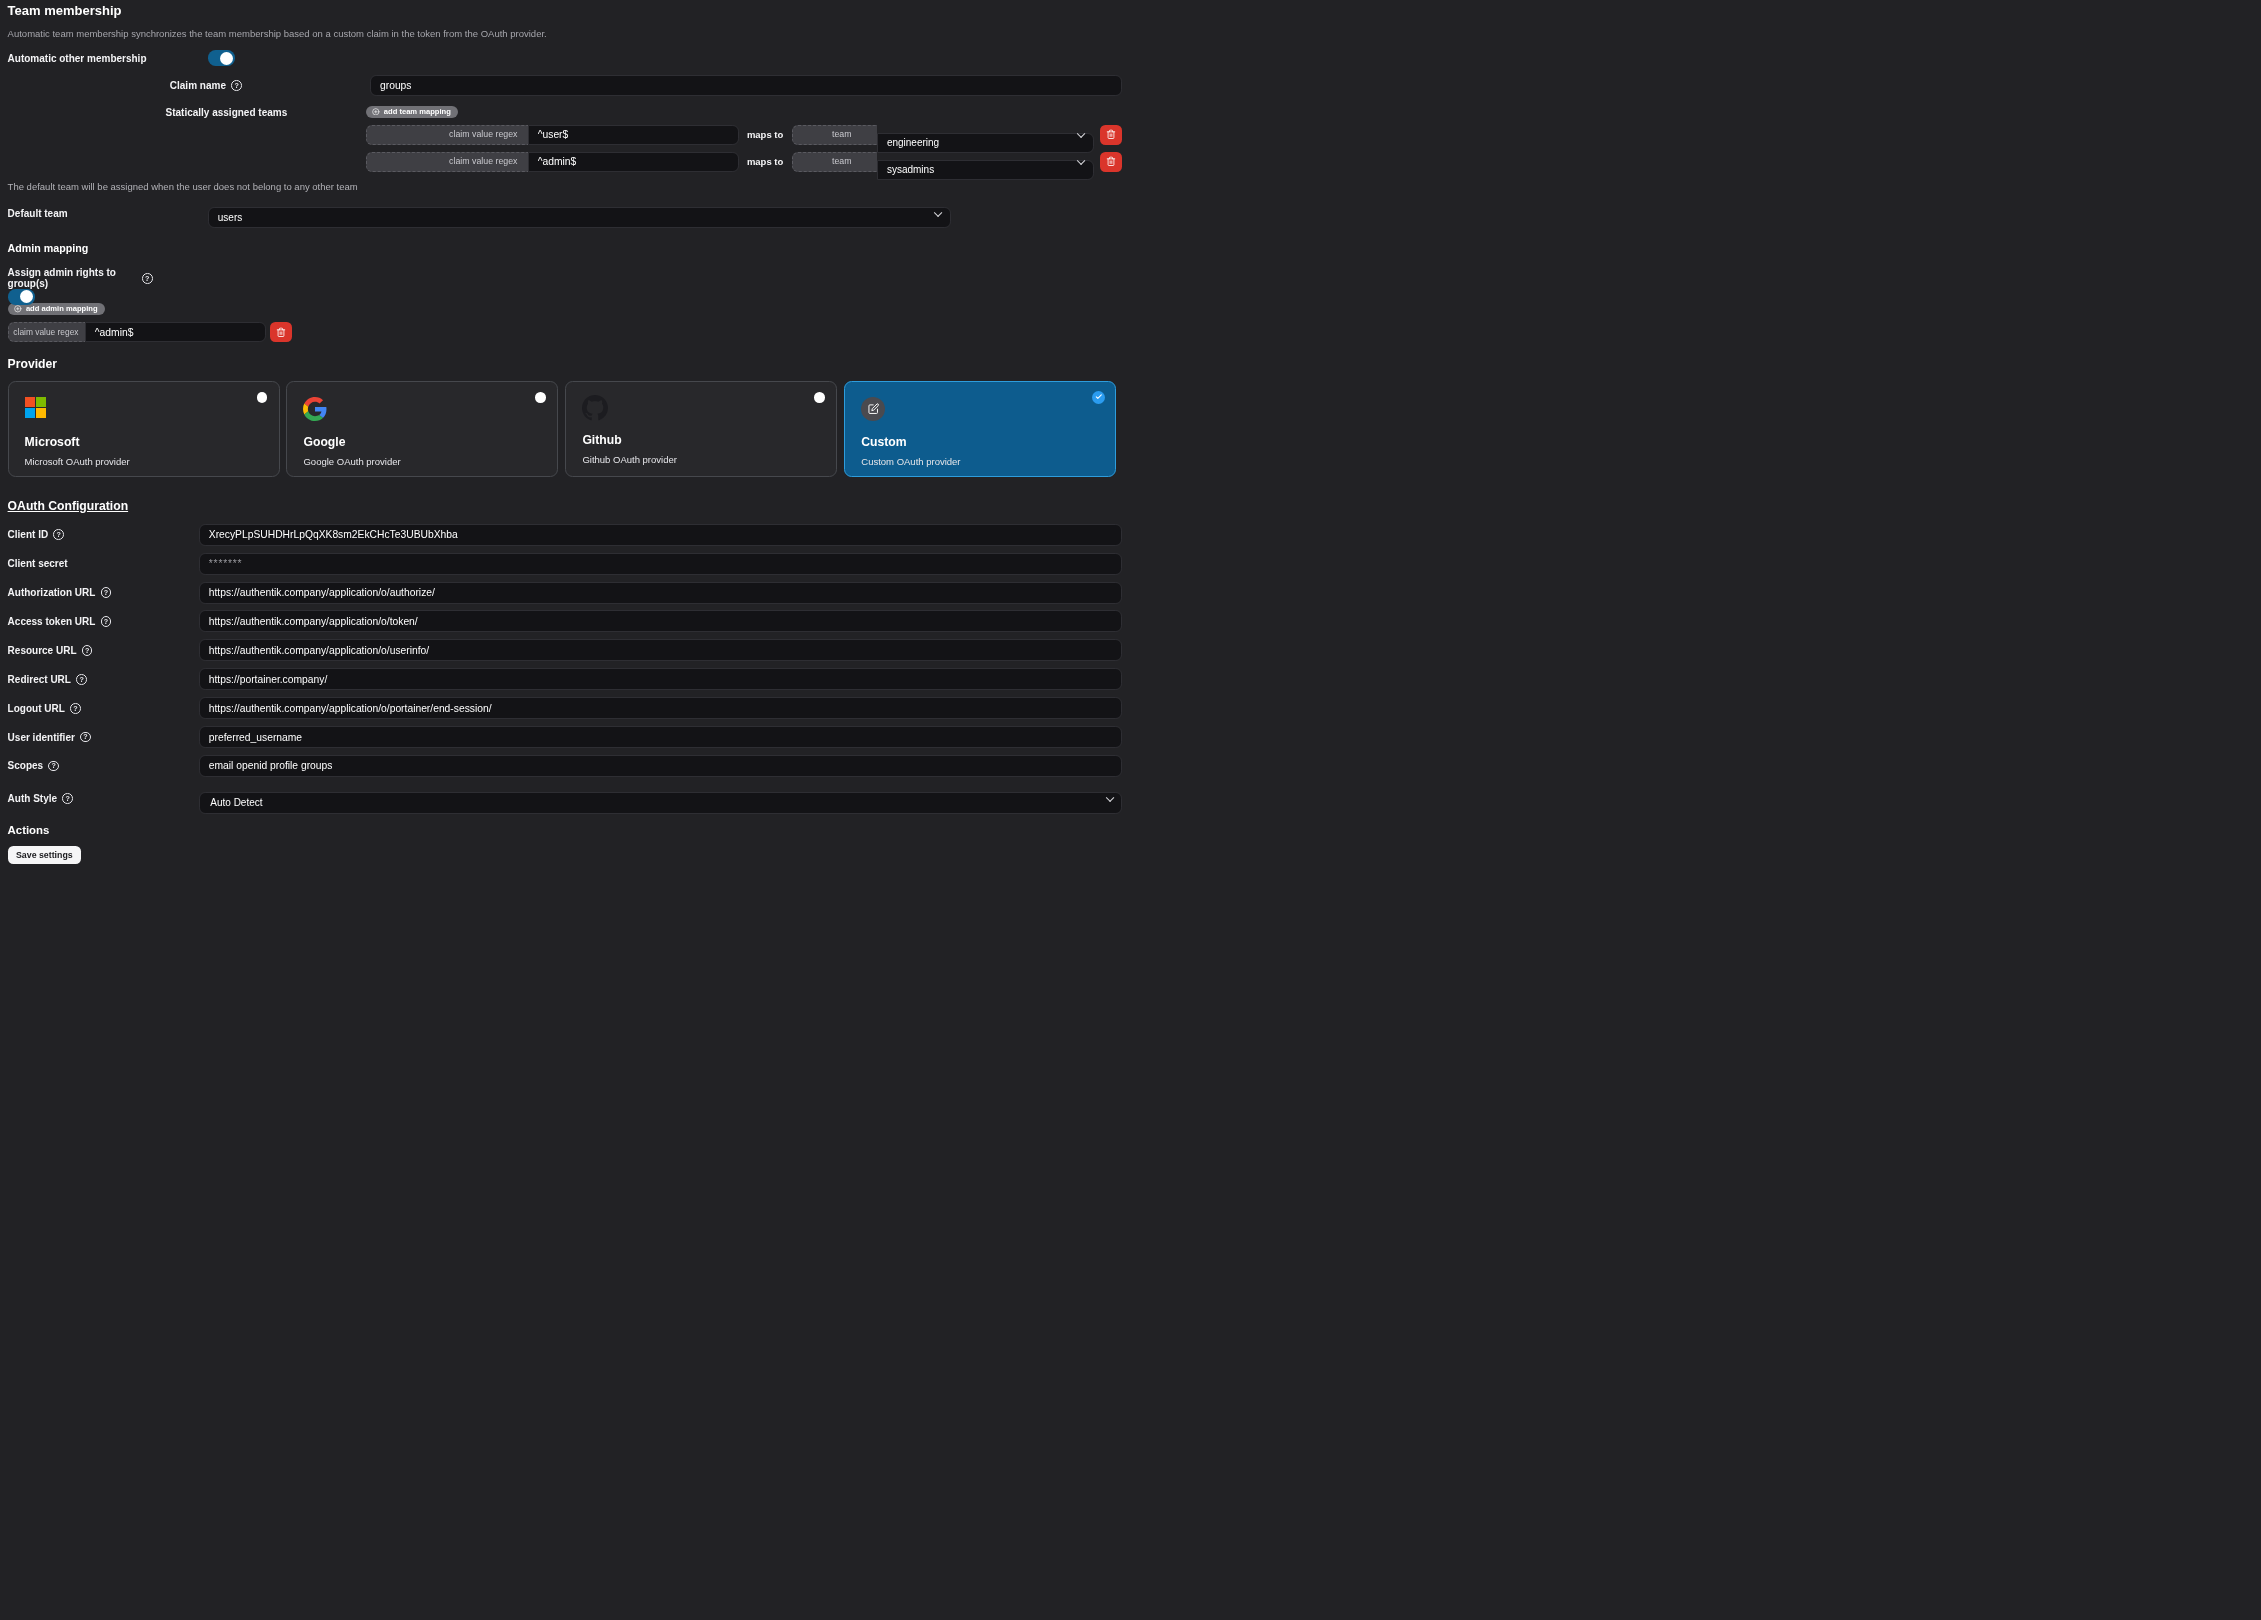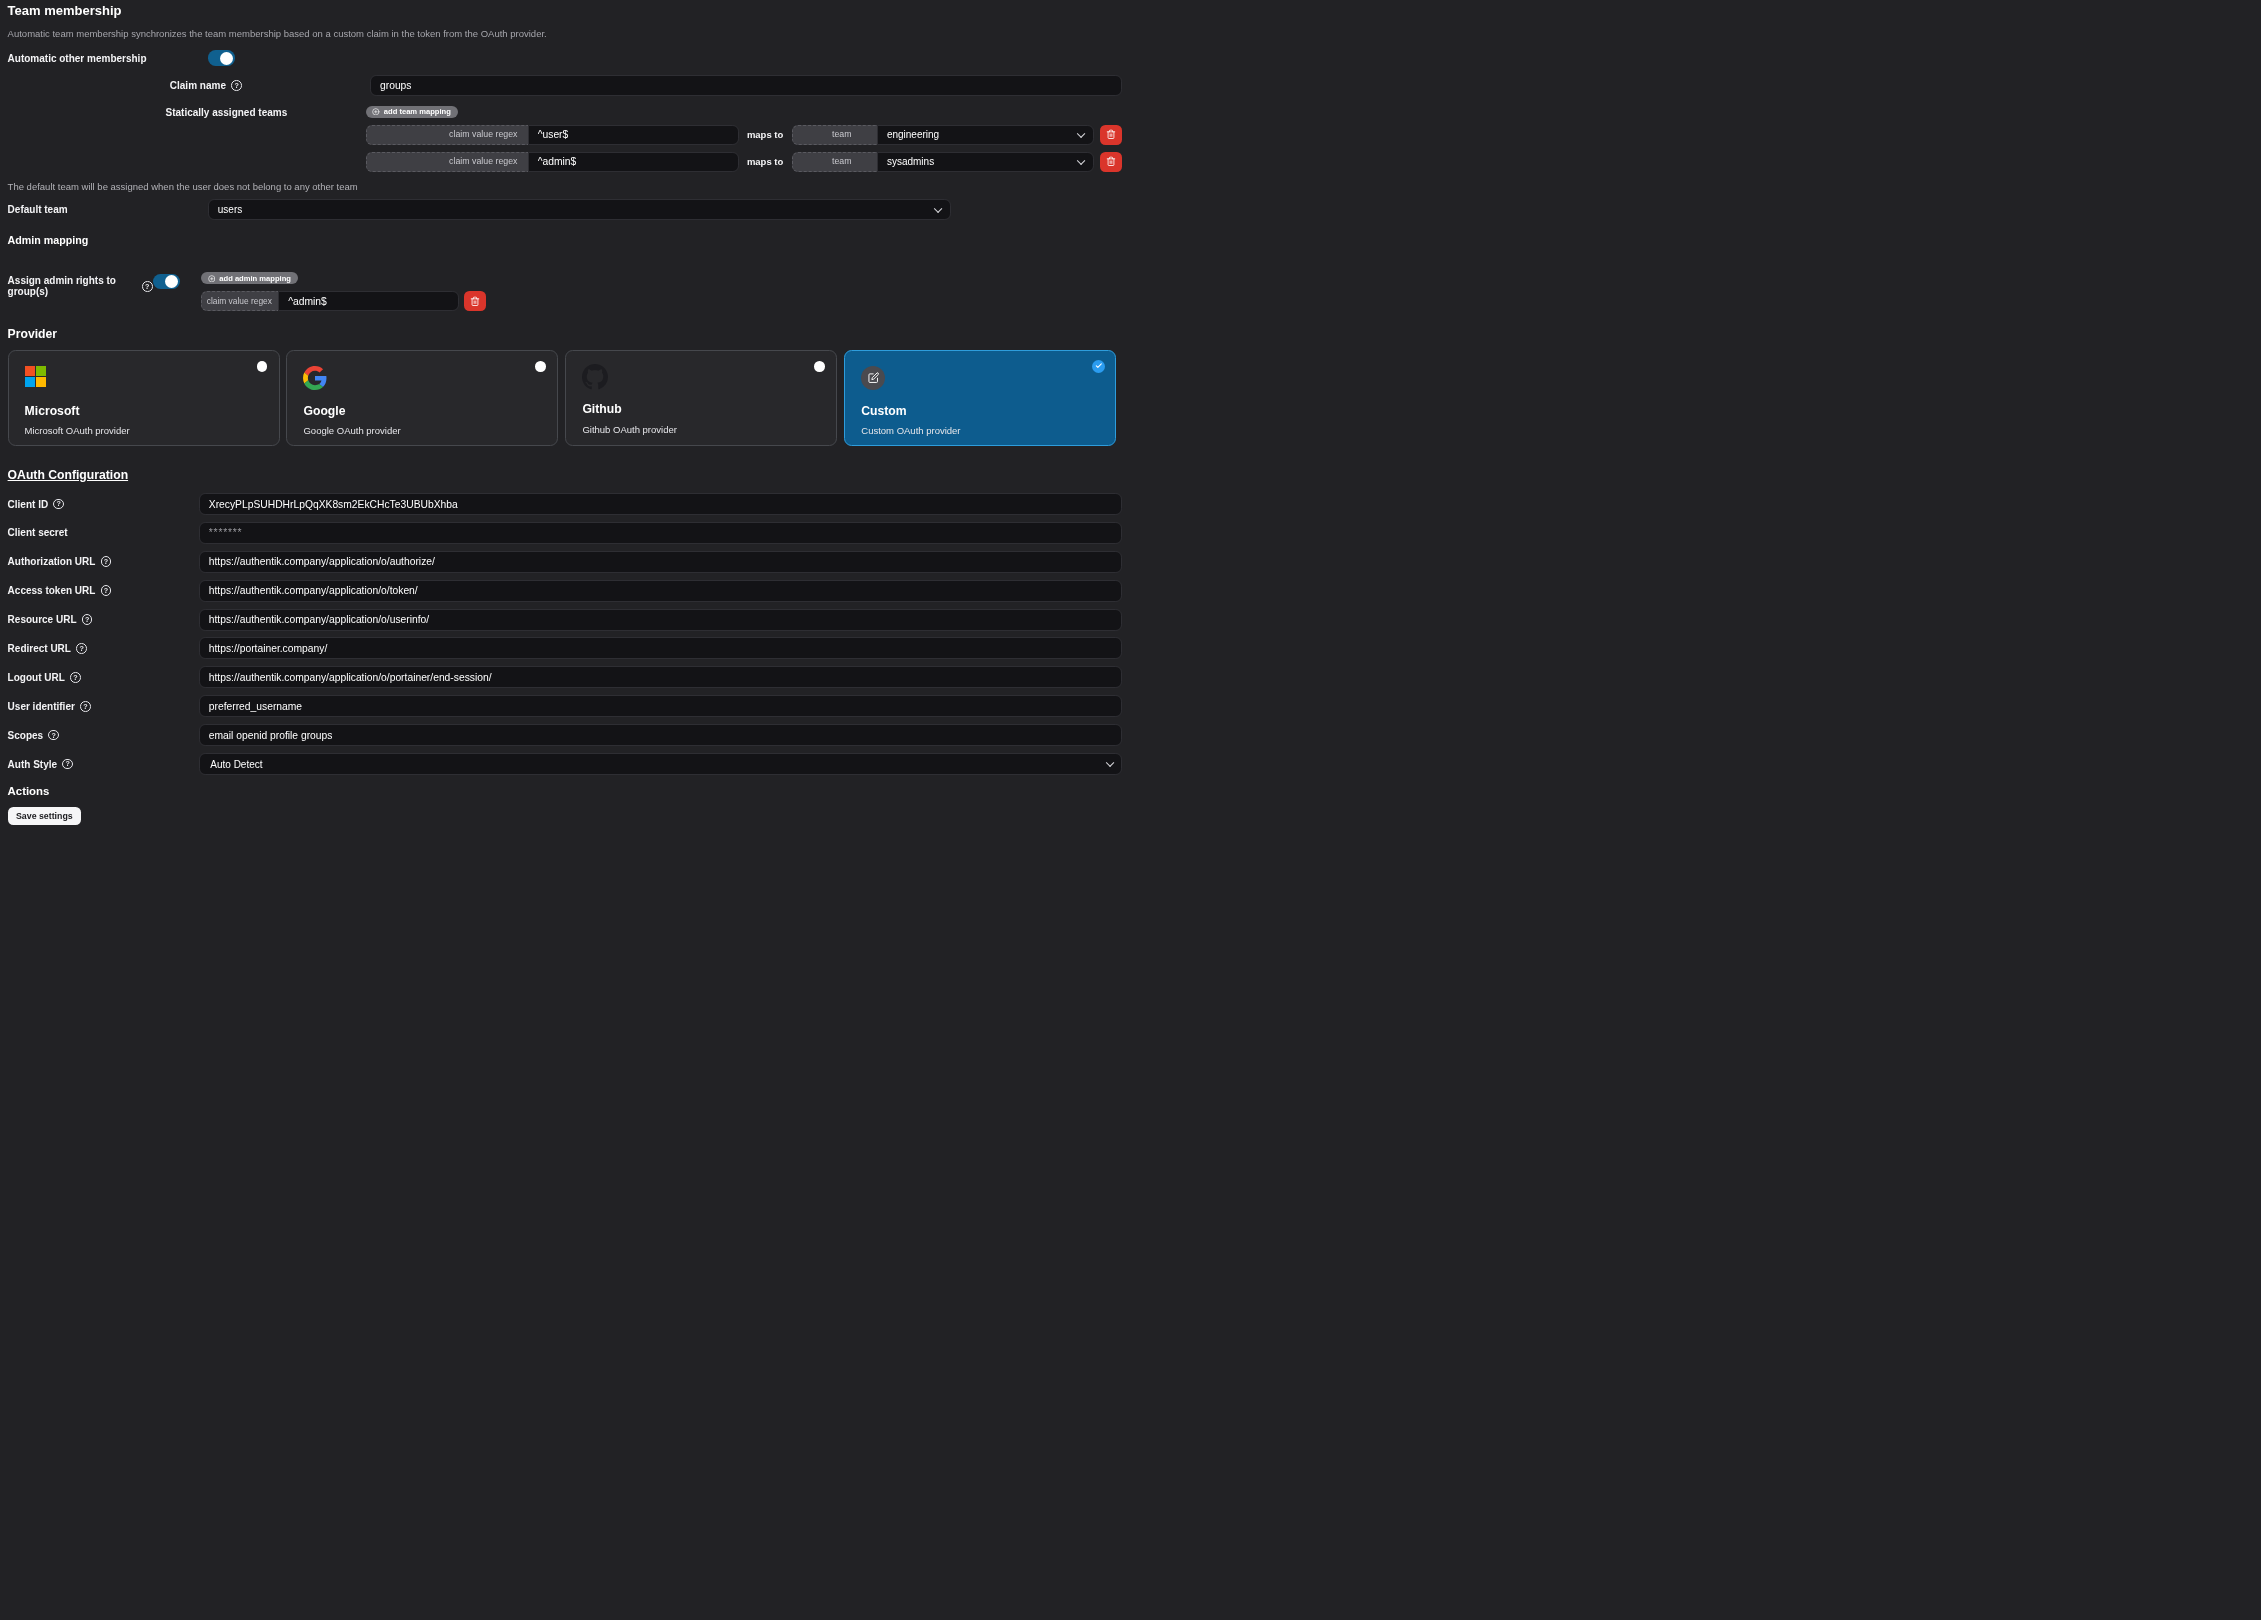--- a/index.html
+++ b/index.html
@@ -75,21 +75,21 @@
   .admin-addon { width:77px; justify-content:flex-end; padding-right:6.1px; font-size:8.4px; }
   .group-input { border-radius:0 6.1px 6.1px 0; height:20px; width:211px; }
   .admin-input { width:181px; }
   .maps-to { margin:0 8.4px; font-size:9.5px; font-weight:700; color:#f4f4f6; }
 
   .select-wrap { position:relative; display:inline-block; }
   select.ctl {
     appearance:none; -webkit-appearance:none; -moz-appearance:none;
     background:#131316; border:0.8px solid #2e2e33; color:#ffffff;
     font-size:10px; height:20px; padding:0 23px 0 9.2px;
-    font-family:inherit; outline:none; cursor:pointer;
+    font-family:inherit; outline:none; cursor:pointer;margin-top:8px;
   }
   select.ctl.grouped { border-radius:0 6.1px 6.1px 0; width:217px; }
   .chev {
     position:absolute; right:9.2px; top:50%;
     width:6.1px; height:6.1px;
     border-right:1.2px solid #d6d6da; border-bottom:1.2px solid #d6d6da;
     transform:translateY(-70%) rotate(45deg); pointer-events:none;
   }
   .select-full { width:743px; }
   .select-full select { width:100%; border-radius:6.1px; height:21.4px; }
@@ -134,21 +134,21 @@
   .oauth-select-wrap { flex:1; }
   .oauth-select-wrap select { width:100%; height:22px; border-radius:6.1px; padding-left:10.7px; }
 
   .save-btn {
     margin-top:7.6px; height:18.3px; padding:0 8.4px;
     background:#f6f6f7; color:#1b1b1e; border:none; border-radius:5.3px;
     font-size:8.8px; font-weight:600; font-family:inherit; cursor:pointer;
   }
   .mt8  { margin-top:6.1px; }
   .mt12 { margin-top:9.2px;justify-content:flex-end; }
-  .mt13 { margin-top:26px; }
+  .mt13 { margin-top:10px;flex-direction:column; }
   .mt14 { margin-top:10.7px; }
   .mt20 { margin-top:15.3px; }
   .mt28 { margin-top:21.4px;text-decoration:underline; }
   .align-top { align-items:flex-start; }
   .pt2 { padding-top:1.5px; }
   .toggle-gap { margin-right:21.4px; }
 </style>
 </head>
 <body>
 

